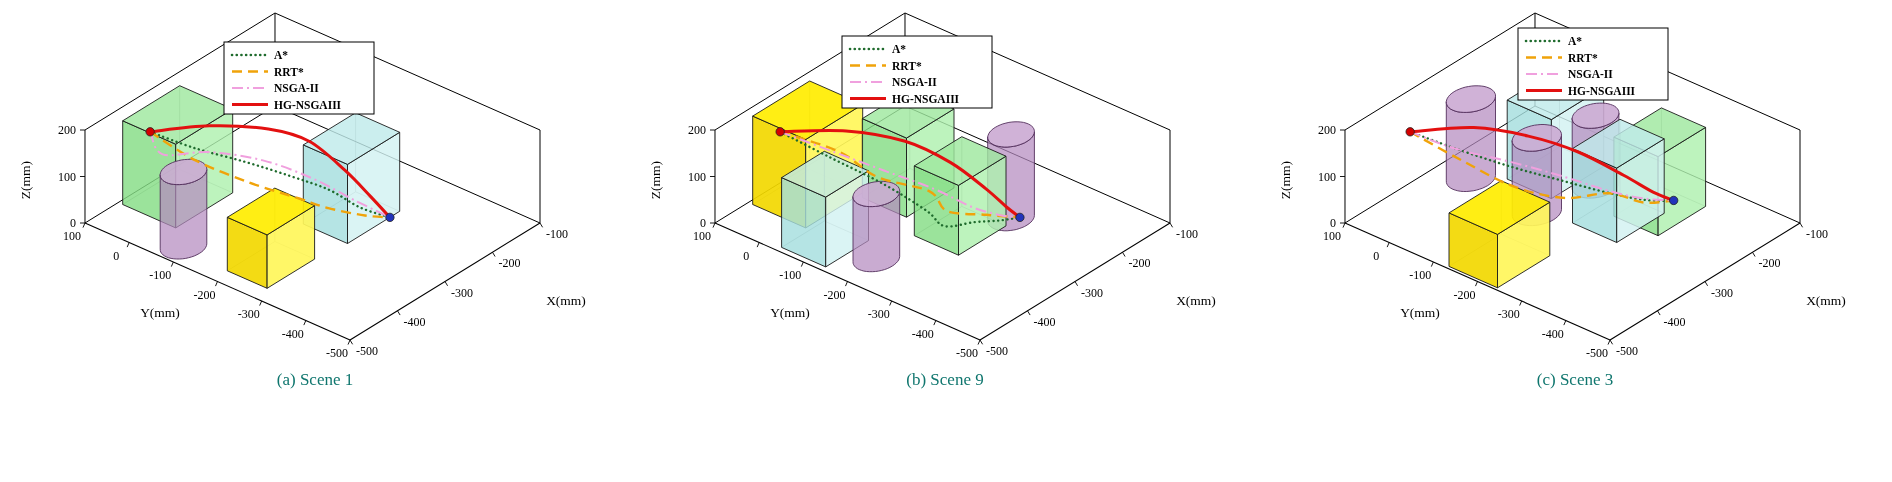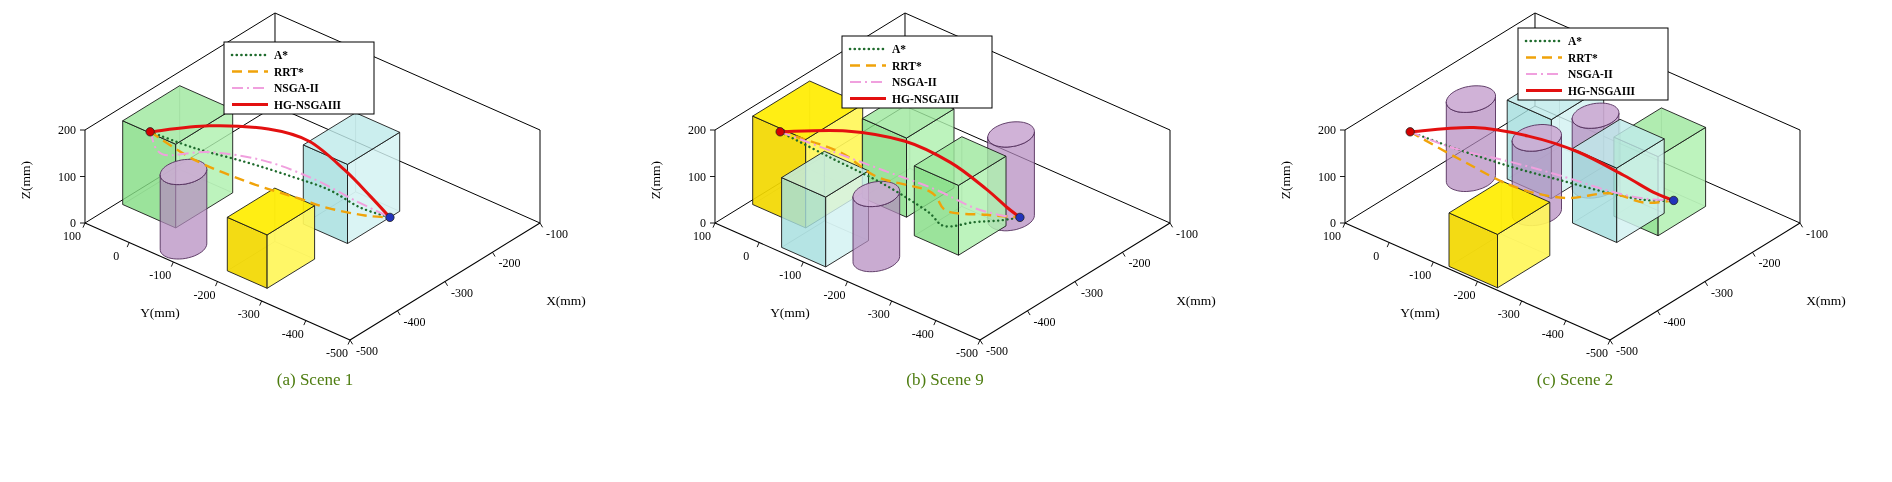--- a/index.html
+++ b/index.html
@@ -1,21 +1,21 @@
 <!DOCTYPE html>
 <html><head>
 <meta charset="utf-8">
 <style>
   html,body{margin:0;padding:0;background:#ffffff;}
   body{width:1892px;height:482px;overflow:hidden;font-family:"Liberation Serif",serif;}
   .figure{display:flex;flex-direction:row;width:1892px;padding-top:8px;box-sizing:border-box;}
   .panel{width:630px;flex:0 0 630px;margin:0;display:flex;flex-direction:column;align-items:center;}
   .panel svg{display:block;}
   .panel svg text{font-family:"Liberation Serif",serif;}
-  figcaption{font-size:17px;color:#4d7c0f;margin-top:10px;text-align:center;font-family:"Liberation Serif",serif;}
+  figcaption{font-size:17px;color:#0f766e;margin-top:10px;text-align:center;font-family:"Liberation Serif",serif;}
 </style>
 </head>
 <body>
 
 <div class="figure">
   <figure class="panel">
     <svg width="630" height="352" viewBox="0 0 630 352">
         <g>
           <line x1="84.9998" y1="215" x2="274.9998" y2="98" stroke="#000" stroke-width="1"></line>
           <line x1="274.9998" y1="98" x2="540" y2="215" stroke="#000" stroke-width="1"></line>
@@ -379,15 +379,15 @@
           <g>
             <line x1="266" y1="66" x2="302" y2="66" stroke="#f0a0de" stroke-width="2.2" stroke-dasharray="11 4 2 4"></line>
             <text x="308" y="70" font-size="11.5" fill="#000" font-weight="bold">NSGA-II</text>
           </g>
           <g>
             <line x1="266" y1="82.5" x2="302" y2="82.5" stroke="#e31010" stroke-width="3.2"></line>
             <text x="308" y="86.5" font-size="11.5" fill="#000" font-weight="bold">HG-NSGAIII</text>
           </g>
         </g>
       </svg>
-    <figcaption>(c) Scene 2</figcaption>
+    <figcaption>(c) Scene 3</figcaption>
   </figure>
 </div>
 
 </body></html>

